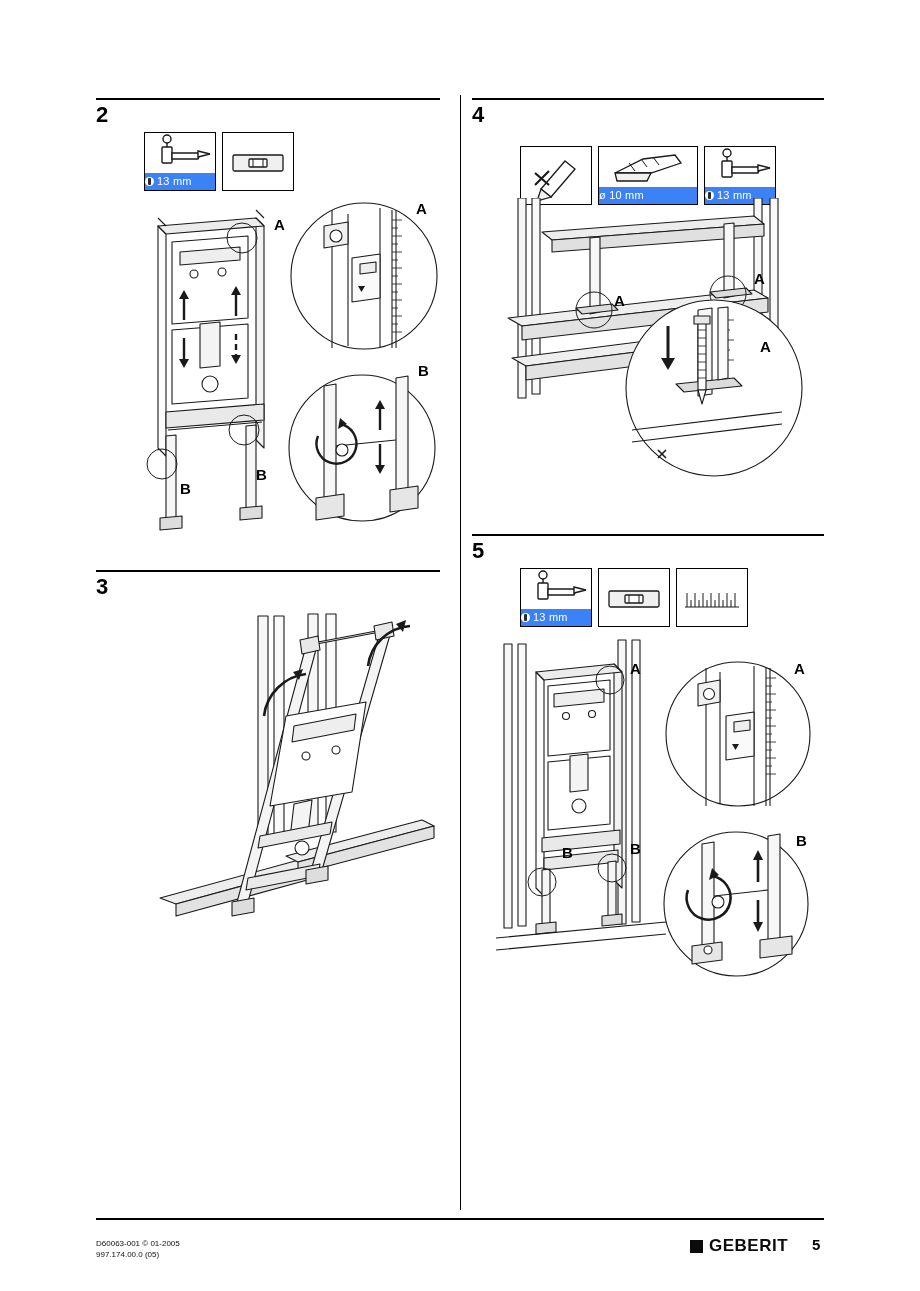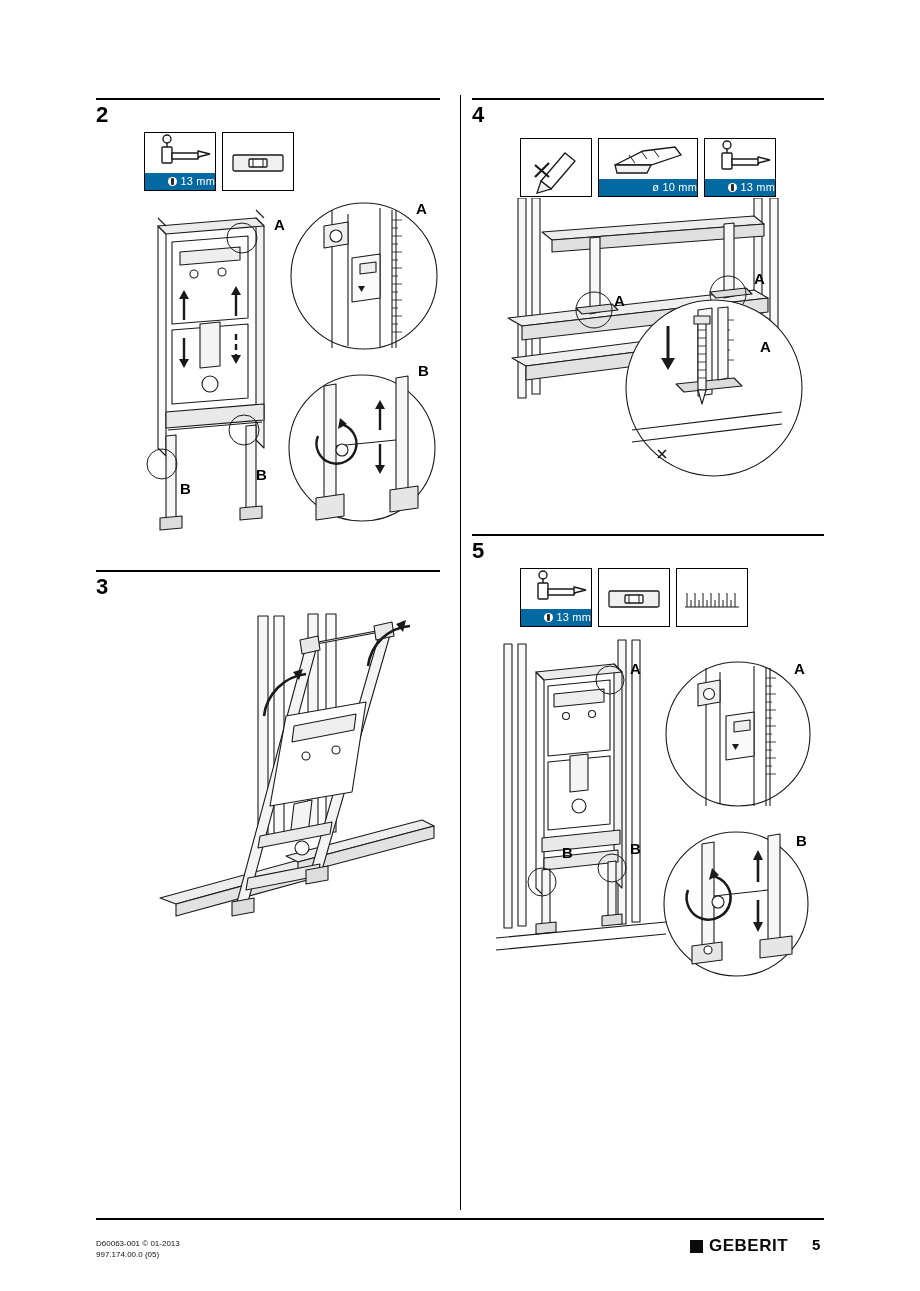--- a/index.html
+++ b/index.html
@@ -63,25 +63,25 @@
     border: 1px solid #000;
     background: #fff;
     box-sizing: border-box;
   }
   .toolbox .label {
     position: absolute;
     left: 0;
     bottom: 0;
     width: 100%;
     height: 17px;
-    background: #0369a1;
+    background: #3b82f6;
     color: #fff;
     font-size: 11px;
     line-height: 17px;
-    text-align: right;
+    text-align: left;
     box-sizing: border-box;
     letter-spacing: .2px;
   }
   .toolbox .label .dot {
     display: inline-block;
     width: 9px;
     height: 9px;
     border-radius: 50%;
     background: #fff;
     vertical-align: -1px;
@@ -330,21 +330,21 @@
           </g>
         </g>
       </svg>
     </div>
   </div>
 
   <div class="step" style="left:472px; top:98px; width:352px; height:400px;">
     <div class="step-rule" style="width:352px;"></div>
     <div class="step-num">4</div>
 
-    <div class="toolrow" style="left:48px; top:40px;">
+    <div class="toolrow" style="left:48px; top:48px;">
       <div class="toolbox" style="width:72px; height:59px;">
         <svg width="70" height="57" viewBox="0 0 70 57">
           <g stroke="#1a1a1a" stroke-width="1.3" fill="#fff">
             <path d="M20 42 L44 14 L54 22 L30 50 Z"></path>
             <path d="M20 42 L30 50 L16 54 Z" fill="#f0f0f0"></path>
             <path d="M14 26 l14 12 M28 24 l-14 14" stroke-width="2.2"></path>
           </g>
         </svg>
       </div>
       <div class="toolbox" style="width:100px; height:59px;">
@@ -550,21 +550,21 @@
       <span class="calloutLetter" style="left:134px; top:22px;">A</span>
       <span class="calloutLetter" style="left:298px; top:22px;">A</span>
       <span class="calloutLetter" style="left:300px; top:194px;">B</span>
       <span class="calloutLetter" style="left:134px; top:202px;">B</span>
       <span class="calloutLetter" style="left:66px; top:206px;">B</span>
     </div>
   </div>
 
   <div class="footer-rule"></div>
   <div class="footer-left">
-    <div>D60063-001 © 01-2013</div>
+    <div>D60063-001 © 01-2005</div>
     <div>997.174.00.0 (05)</div>
   </div>
   <div class="footer-logo">
     <div class="sq"></div>
     <div class="brand">GEBERIT</div>
   </div>
   <div class="footer-page">5</div>
 
 </div>
 

